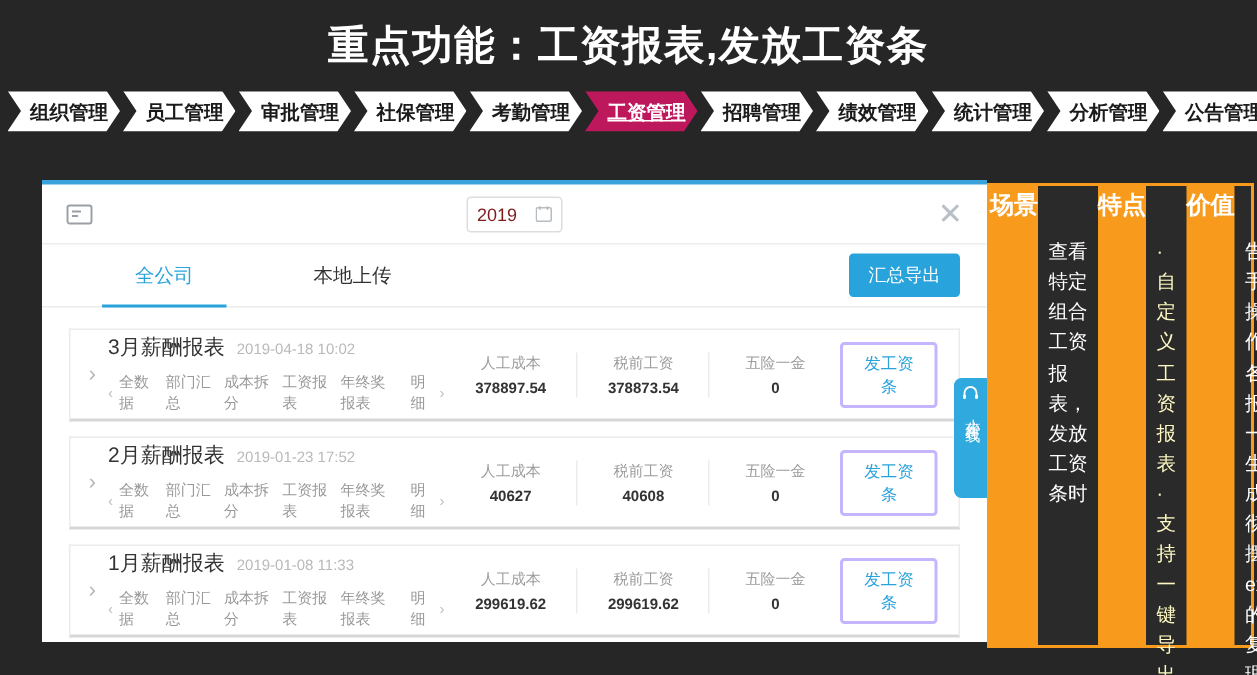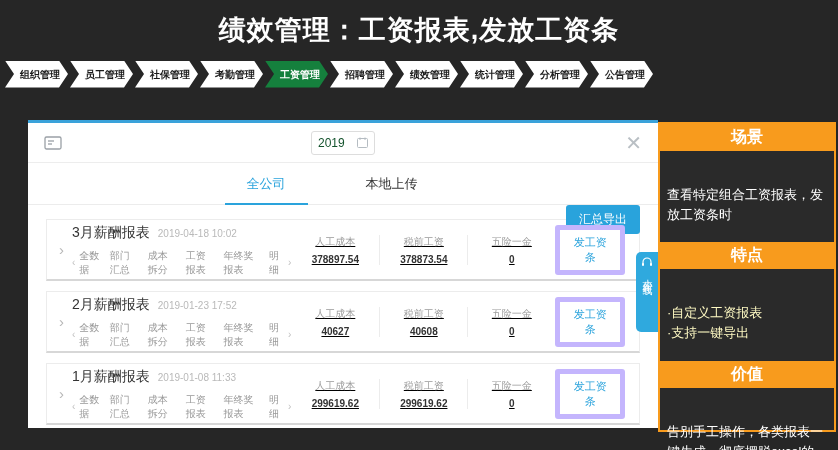--- a/index.html
+++ b/index.html
@@ -8,52 +8,52 @@
 
   
   .banner { height:60px; display:flex; align-items:center; justify-content:center; }
   .banner h1 { color:#fff; font-size:27px; font-weight:bold; letter-spacing:1px; }
 
   
   .nav-row { display:flex; padding:0 5px; height:28px; align-items:center; }
   .nav-tab {
     height:27px; line-height:27px; white-space:nowrap;
     padding:0 8px 2px 15px; margin-right:2px;
-    background:#fff; color:#1b1b1b; font-size:10px; font-weight:bold;
+    background:#fff; color:#1b1b1b; font-size:13px; font-weight:bold;
     clip-path:polygon(0 0, calc(100% - 9px) 0, 100% 50%, calc(100% - 9px) 100%, 0 100%, 9px 50%);
     cursor:pointer;
   }
-  .nav-tab.active { background:#15803d; color:#fff; }
+  .nav-tab.active { background:#be185d; color:#fff;text-decoration:underline; }
 
   
   .modal {
     position:absolute; left:28px; top:120px; width:630px; height:308px;
     background:#fff; border-top:3px solid #3aa2da;
   }
   .modal-header {
     height:40px; display:flex; align-items:center; padding:0 16px;
     border-bottom:1px solid #ededed; position:relative;
   }
   .card-icon { color:#9aa0a6; display:flex; }
   .header-center {
     position:absolute; left:0; right:0; display:flex; align-items:center; justify-content:center;
     pointer-events:none;
   }
   .header-center > * { pointer-events:auto; }
   .year-select {
     width:64px; height:24px; border:1px solid #ddd; border-radius:3px;
     display:flex; align-items:center; justify-content:space-between;
-    padding:0 6px; font-size:12px; color:#14532d; cursor:pointer; background:#fff;
+    padding:0 6px; font-size:12px; color:#7f1d1d; cursor:pointer; background:#fff;
   }
   .cal-icon { color:#b5bcc2; display:flex; }
   .modal-title { font-size:15px; color:#555; margin-left:20px; }
   .close-x { margin-left:auto; color:#b9bfc4; font-size:20px; line-height:1; cursor:pointer; }
 
   
-  .tabbar { height:42px; display:flex; align-items:center; border-bottom:1px solid #ececec; padding:0 18px 0 48px;flex-direction:column; }
+  .tabbar { height:42px; display:flex; align-items:center; border-bottom:1px solid #ececec; padding:0 18px 0 48px; }
   .m-tab { font-size:13px; color:#333; margin-right:52px; height:42px; line-height:42px; position:relative; cursor:pointer; padding:0 14px; }
   .m-tab.active { color:#2aa3dc; }
   .m-tab.active:after { content:""; position:absolute; left:-8px; right:-8px; bottom:0; height:2px; background:#2aa3dc; }
   .export-btn {
     margin-left:auto; background:#29a3dc; color:#fff; border:none; border-radius:3px;
     font-size:12px; padding:6px 13px; cursor:pointer; font-family:inherit;
   }
 
   
   .rows { padding:14px 18px 0 18px; }
@@ -61,66 +61,67 @@
     display:flex; align-items:center; height:62px; margin-bottom:10px;
     background:#fff; border:1px solid #ececec; border-bottom:2px solid #d7d7d7;
   }
   .row-chevron { color:#b7b7b7; font-size:15px; padding:0 8px 0 12px; cursor:pointer; }
   .row-info { width:256px; }
   .row-title { font-size:14px; color:#333; }
   .row-date { font-size:10px; color:#b9b9b9; margin-left:8px; }
   .row-tags { margin-top:7px; font-size:10px; color:#999; display:flex; align-items:center; }
   .tag { margin:0 4px; cursor:pointer; }
   .tag-arrow { color:#c0c0c0; cursor:pointer; }
-  .row-stats { display:flex; align-items:flex-start;text-decoration:underline; }
+  .row-stats { display:flex; align-items:flex-start; }
   .stat { width:88px; text-align:center; }
   .stat + .stat { border-left:1px solid #ececec; }
   .stat-label { font-size:10px; color:#9b9b9b; margin-bottom:5px; }
   .stat-value { font-size:10px; font-weight:bold; color:#333; }
   .send-btn {
     margin-left:auto; margin-right:14px; background:#fff; color:#2aa3dc;
-    border:5px solid #c4b5fd; border-radius:3px; font-size:11px; padding:5px 11px;
+    border:2px solid #c4b5fd; border-radius:3px; font-size:11px; padding:5px 11px;
     cursor:pointer; font-family:inherit;
   }
 
   
   .support-tab {
     position:absolute; left:636px; top:252px; width:22px; height:80px;
     background:#2fa9de; border-radius:5px 0 0 5px; z-index:5; cursor:pointer;
     display:flex; flex-direction:column; align-items:center; padding-top:5px;
   }
   .support-label {
     writing-mode:vertical-rl; text-orientation:upright;
     color:#fff; font-size:10px; letter-spacing:2px; margin-top:3px;
   }
 
   
   .sidebar {
     position:absolute; left:658px; top:122px; width:178px; height:310px;
-    border:2px solid #f89b1d; display:flex; flex-direction:column; background:#2a2a2a;
+    border:2px solid #f89b1d; display:flex; flex-direction:row; background:#2a2a2a;
   }
   .sb-header {
     background:#f89b1d; color:#fff; font-size:16px; font-weight:bold;
     text-align:center; padding:3px 0; flex:none;
   }
   .sb-content {
     flex:1; color:#fff; font-size:13px; line-height:1.55; padding:17px 7px;margin-top:17px;
   }
   .sb-li { color:#fef9c3; }
 </style>
 </head>
 <body>
 
 <div class="banner">
-  <h1>绩效管理：工资报表,发放工资条</h1>
+  <h1>重点功能：工资报表,发放工资条</h1>
 </div>
 
 <div class="nav-row" id="nav-row">
     <div class="nav-tab">组织管理</div>
     <div class="nav-tab">员工管理</div>
+    <div class="nav-tab">审批管理</div>
     <div class="nav-tab">社保管理</div>
     <div class="nav-tab">考勤管理</div>
     <div class="nav-tab active">工资管理</div>
     <div class="nav-tab">招聘管理</div>
     <div class="nav-tab">绩效管理</div>
     <div class="nav-tab">统计管理</div>
     <div class="nav-tab">分析管理</div>
     <div class="nav-tab">公告管理</div>
   </div>
 

